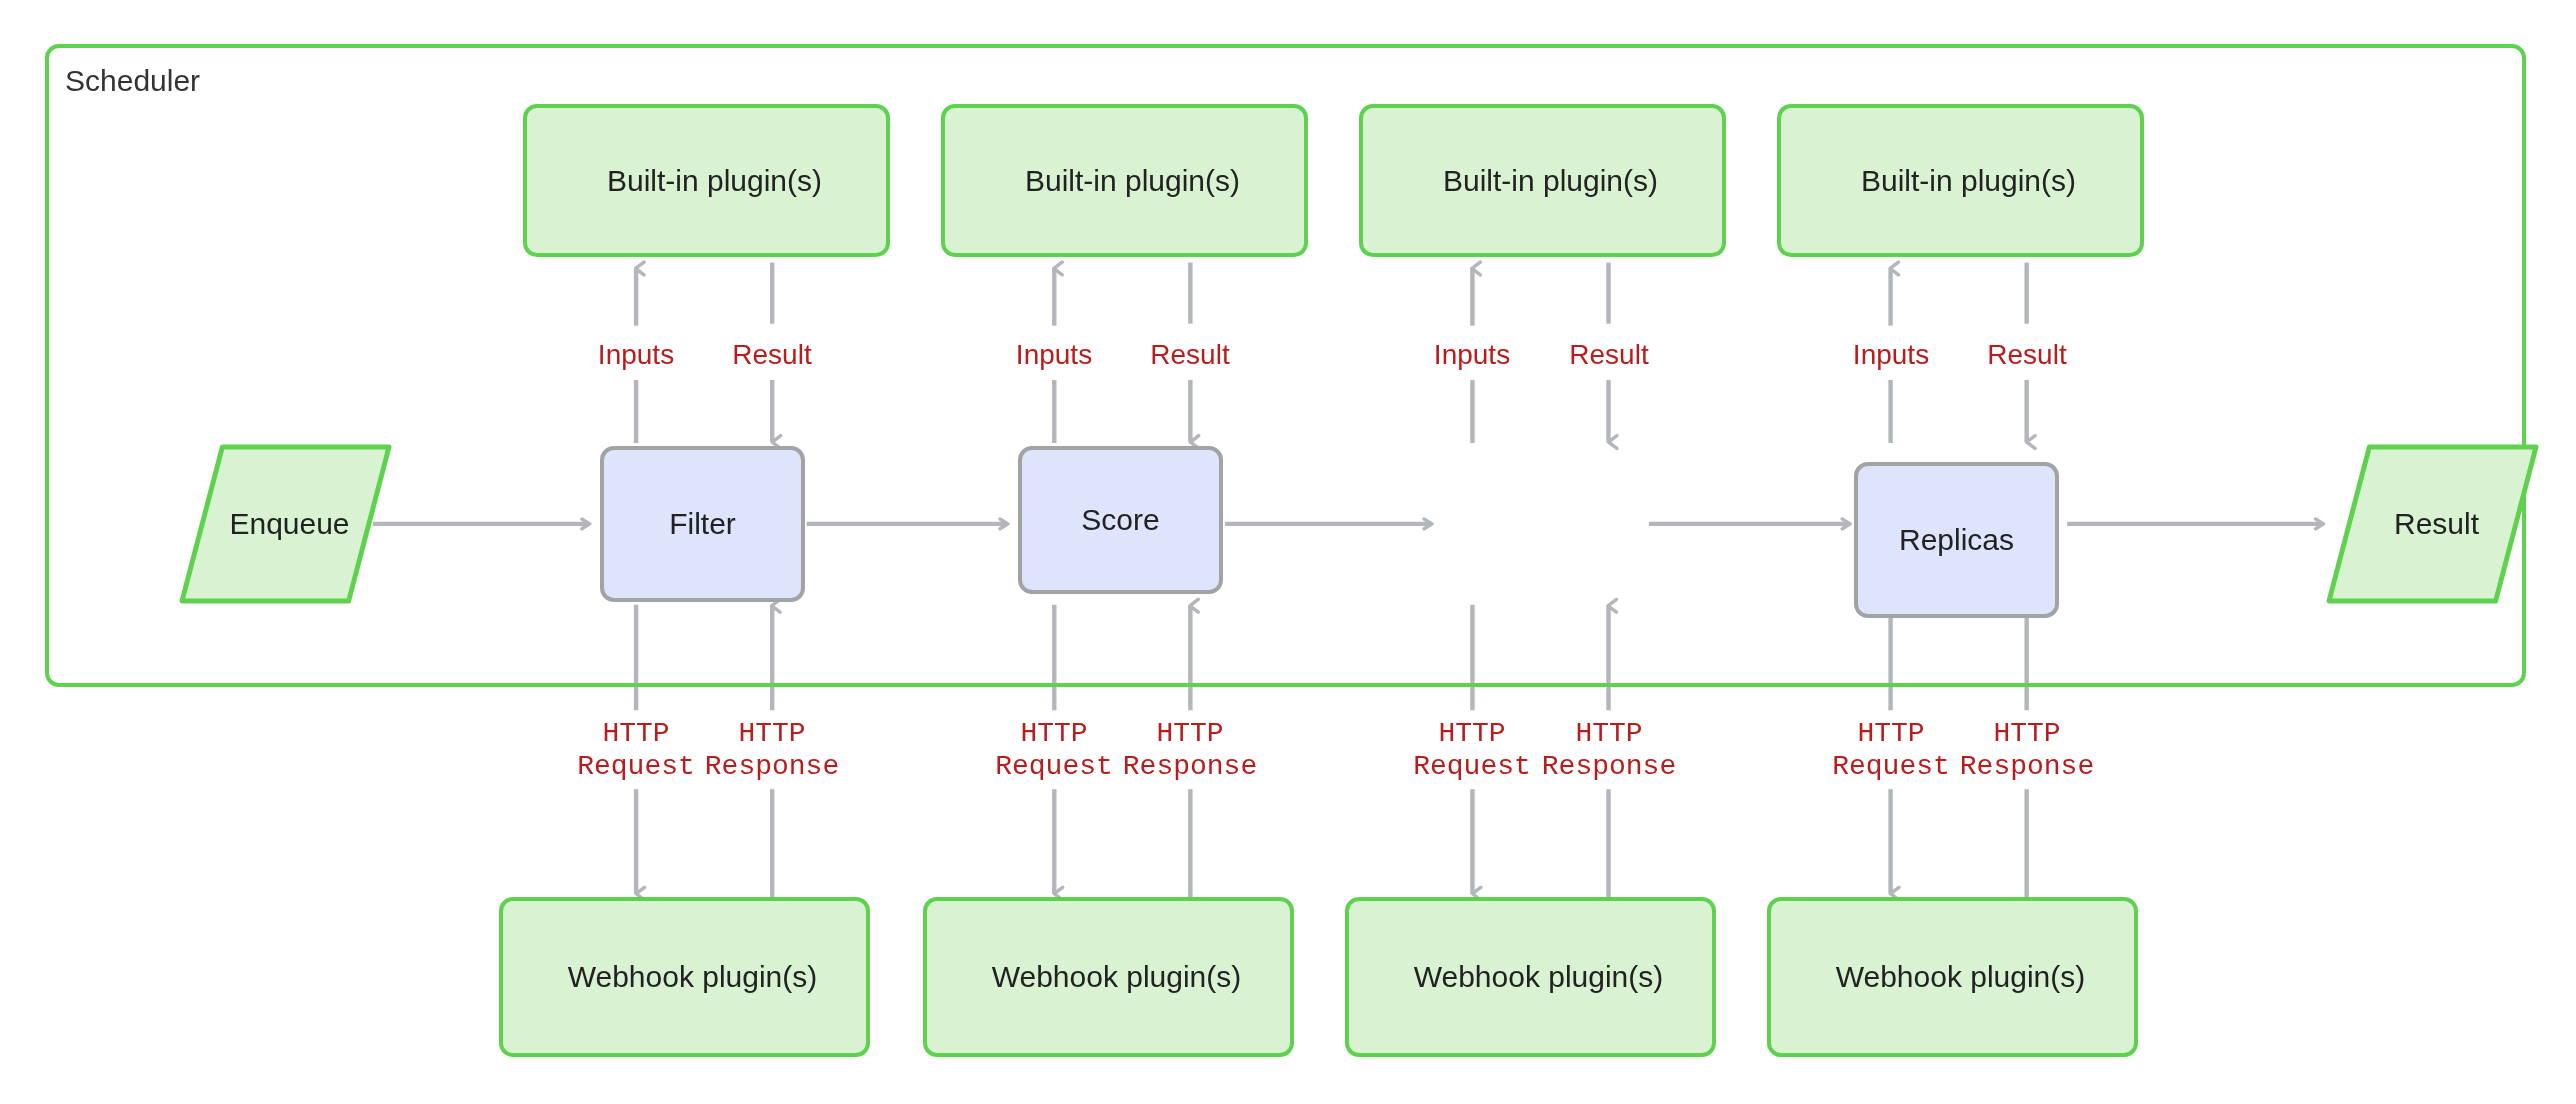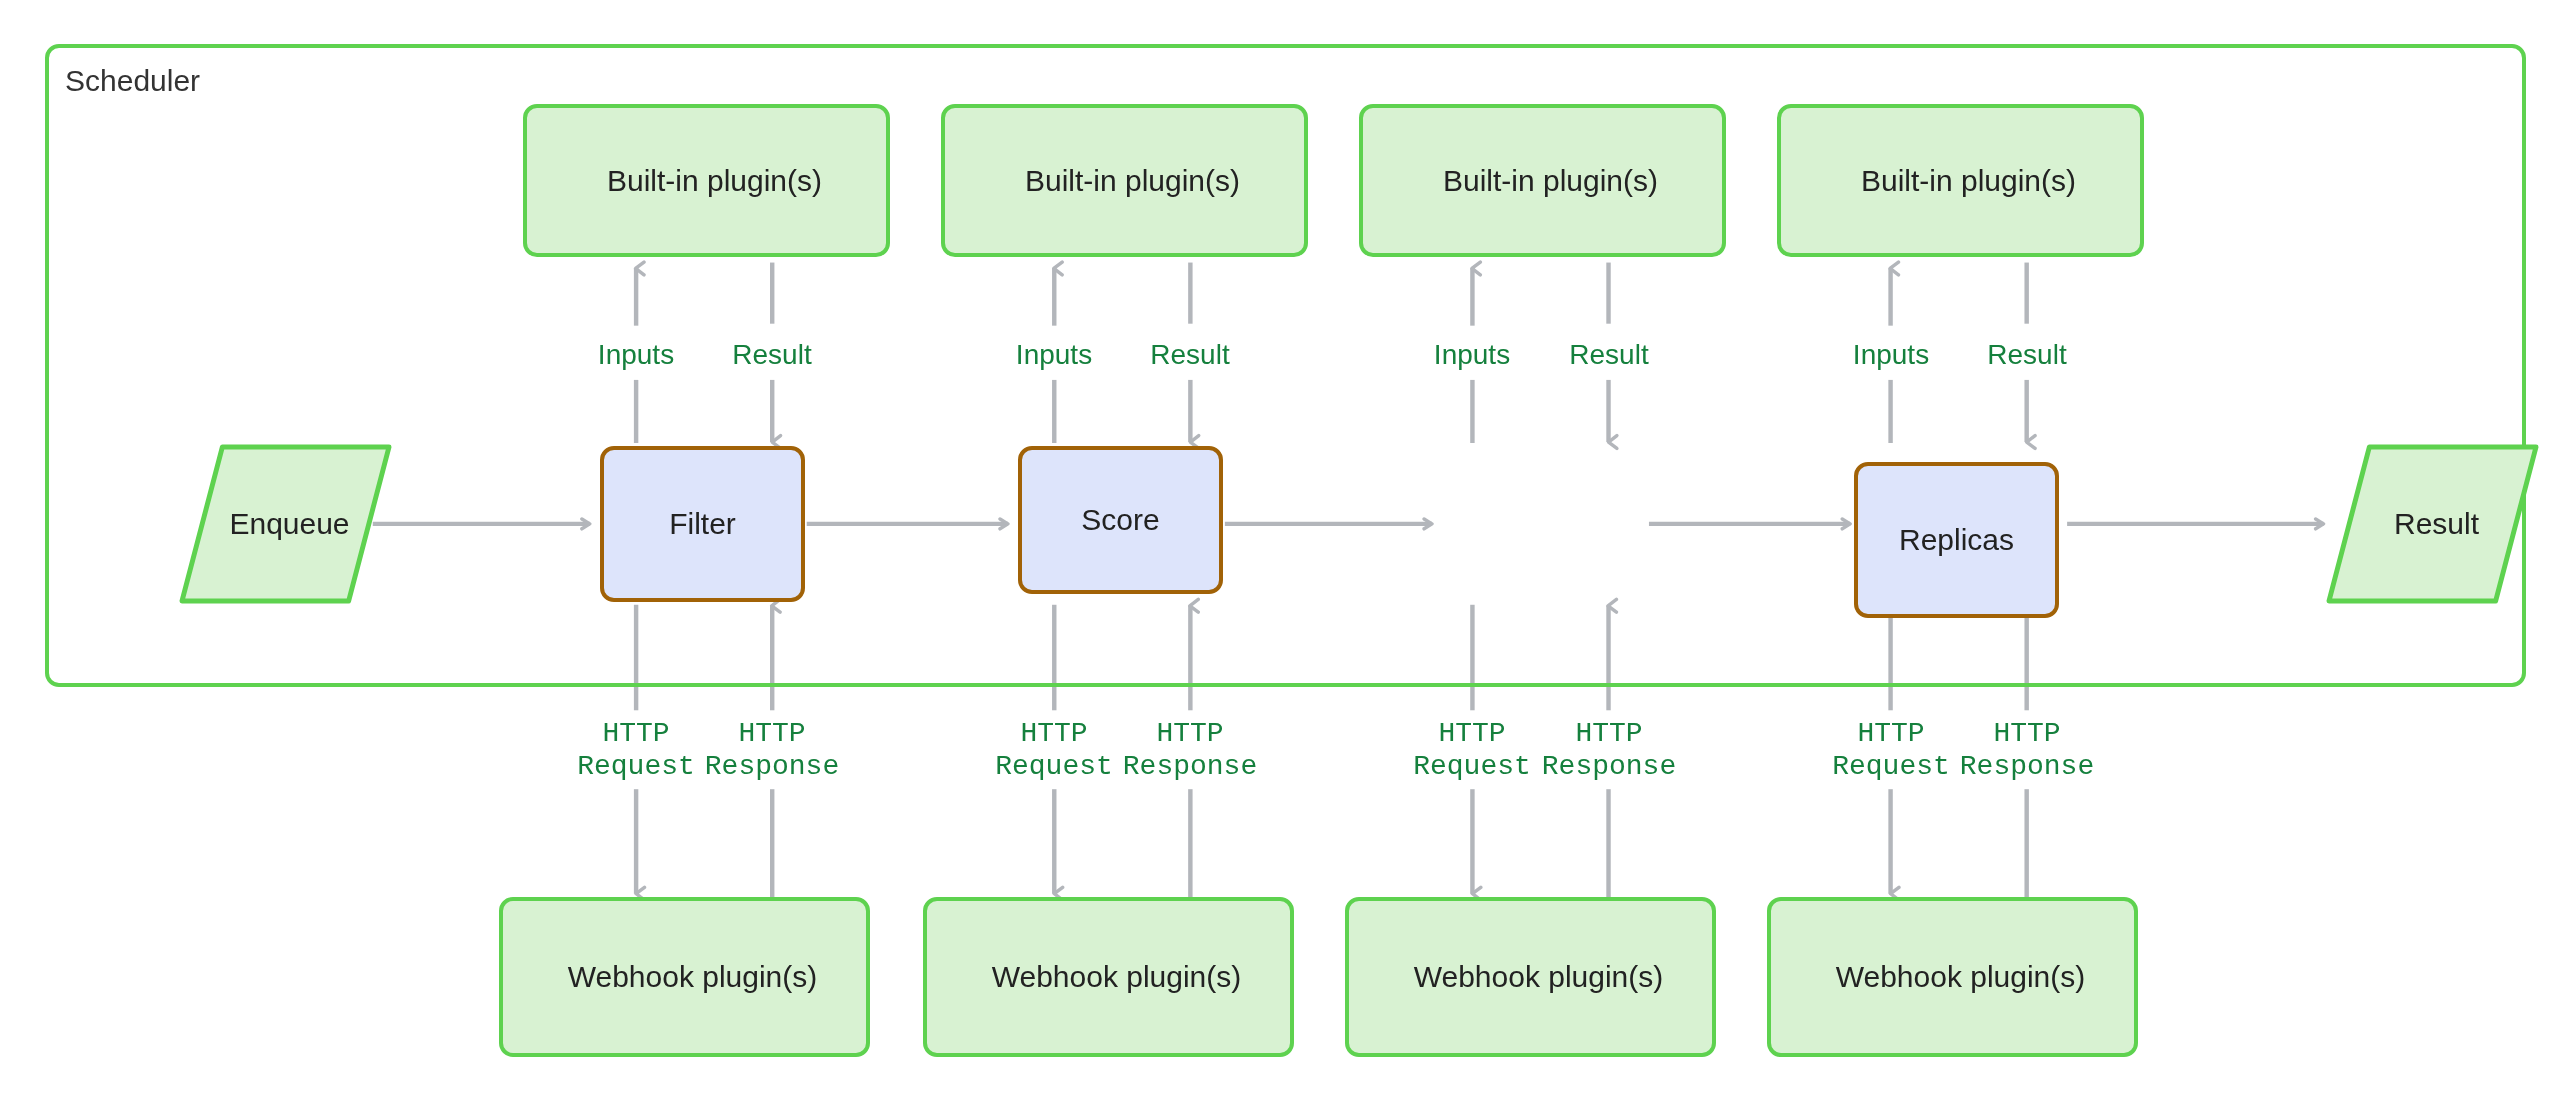--- a/index.html
+++ b/index.html
@@ -63,21 +63,21 @@
     line-height: 1.25;
   }
   .node-green {
     background: #d8f2d2;
     border: 4px solid #5ed24f;
     border-radius: 14px;
     padding-left: 16px;
   }
   .node-blue {
     background: #dde4fb;
-    border: 4px solid #a16207;
+    border: 4px solid #a3a3a3;
     border-radius: 14px;
   }
 
   
   .node-para {
     position: absolute;
     display: flex;
     align-items: center;
     justify-content: center;
     font-size: 30px;
@@ -93,21 +93,21 @@
   .node-para .para-label {
     position: relative;
     z-index: 2;
     margin-left: 8px;
   }
 
   
   .edge-label {
     position: absolute;
     font-size: 28px;
-    color: #15803d;
+    color: #b91c1c;
     line-height: 1.18;
     text-align: center;
     white-space: nowrap;
     transform: translate(-50%, -50%);
   }
   .edge-label.two-line {
     white-space: normal;
     width: 158px;
     font-family: Liberation Mono, monospace;
   }

